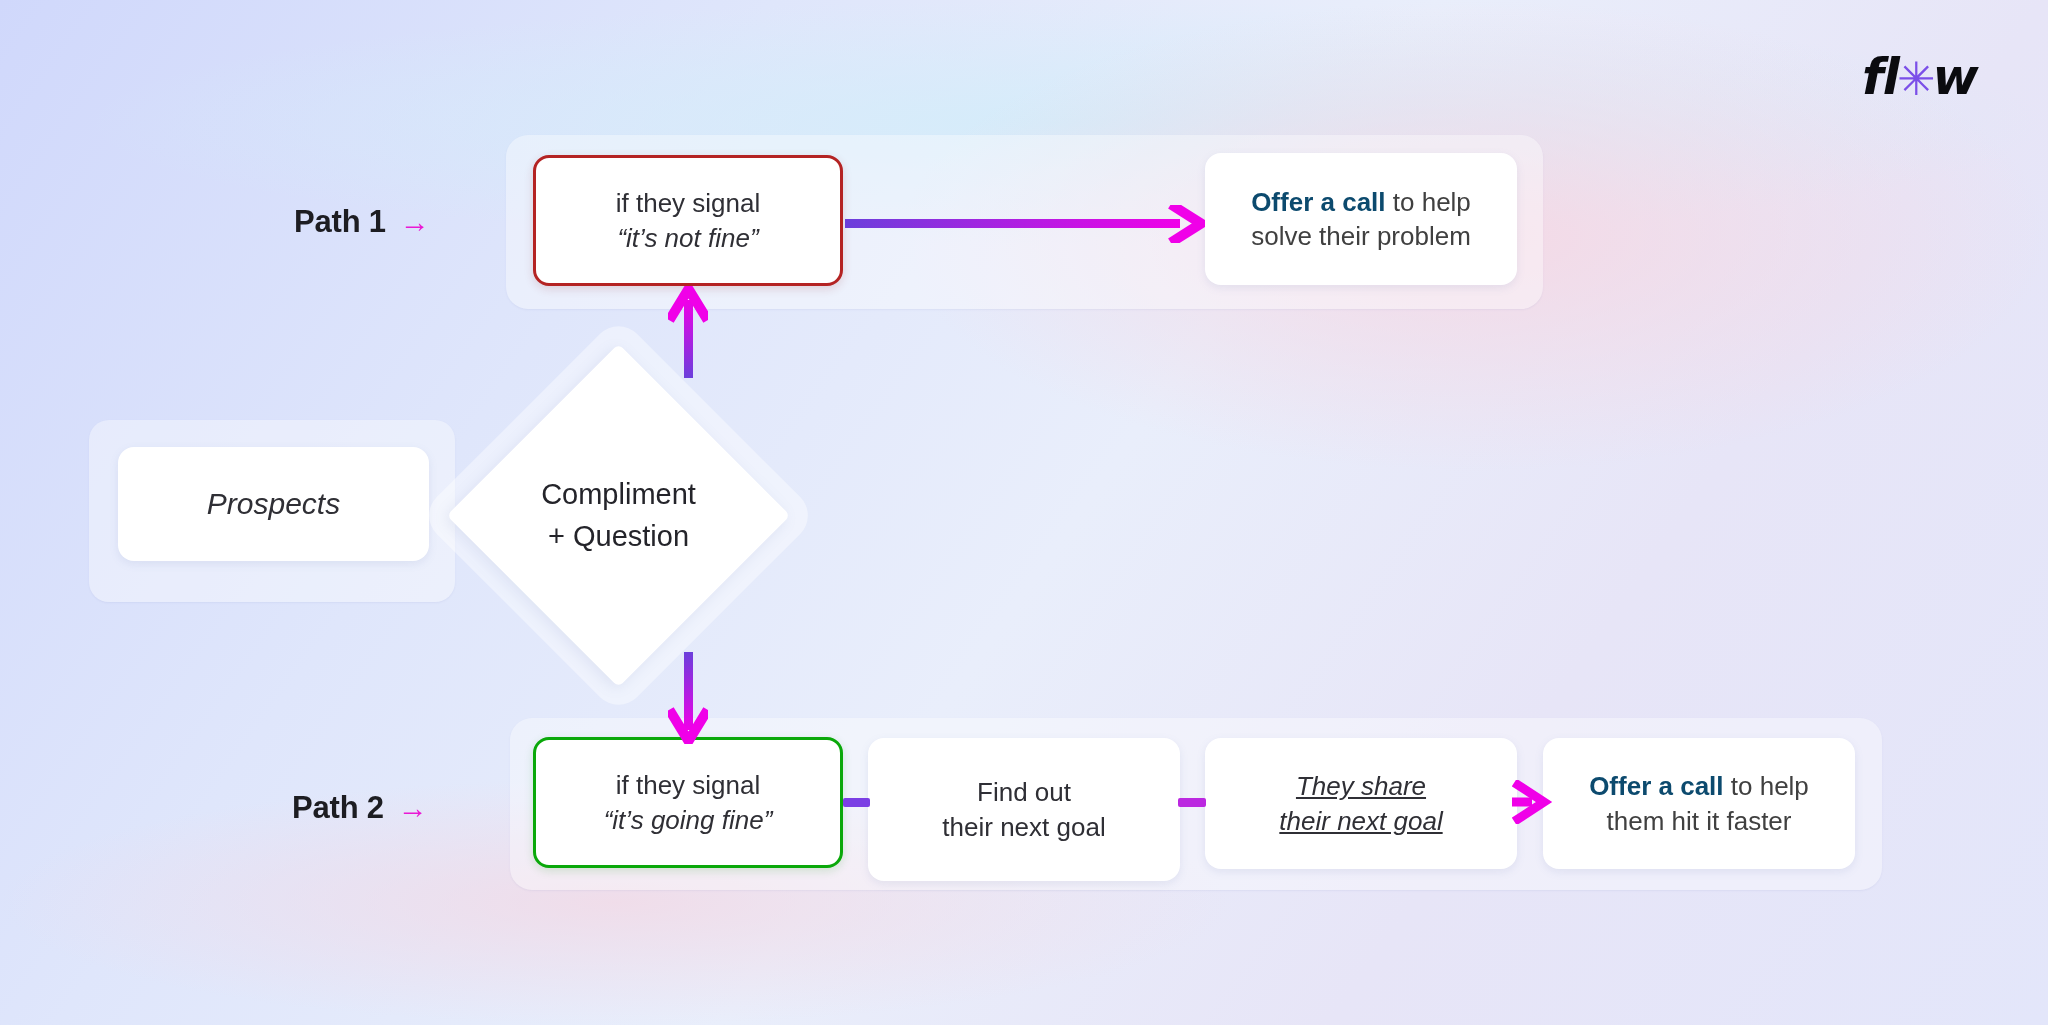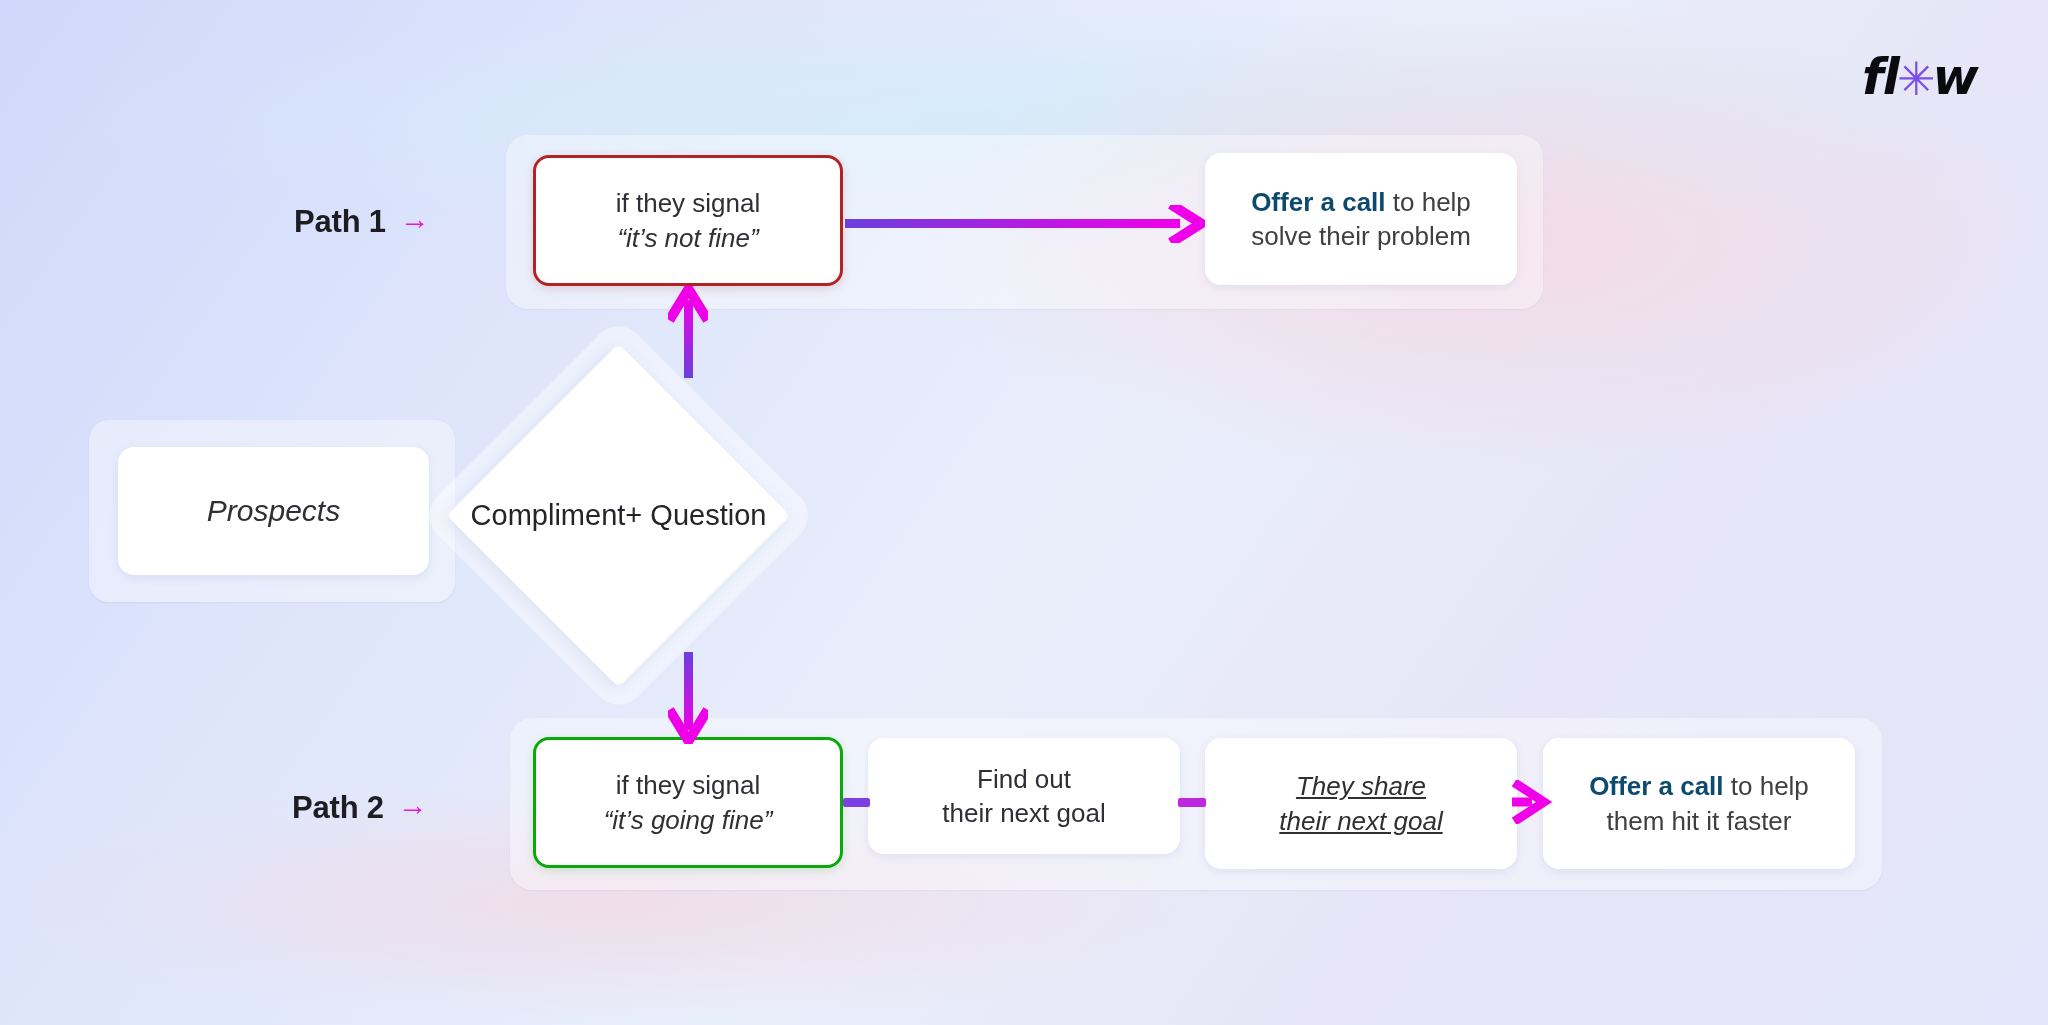--- a/index.html
+++ b/index.html
@@ -28,21 +28,21 @@
     line-height:1;
   }
   #logo .star {
     color:#7b4fe8; font-style:normal; font-weight:bold;
     font-size:46px; margin:0 -2px; position:relative; top:2px;
   }
 
   
   .path-label {
     position:absolute;
-    display:flex; align-items:flex-start; gap:14px;
+    display:flex; align-items:center; gap:14px;
     font-size:31px; font-weight:bold; color:#1d1d22;
     letter-spacing:-0.2px;
   }
   .path-label .arrow-glyph {
     color:#ea18d4; font-size:30px; font-weight:bold;
     line-height:1;
   }
   #path1-label { left:294px; top:204px; }
   #path2-label { left:292px; top:790px; }
 
@@ -74,23 +74,23 @@
   .card .l1, .card .l2 { display:block; white-space:nowrap; }
   .card.outlined-red   { border:3px solid #b42323; box-shadow:0 3px 10px rgba(140,40,40,0.16); }
   .card.outlined-green { border:3px solid #0aa80a; box-shadow:0 3px 10px rgba(20,150,20,0.16); }
 
   .em   { font-style:italic; }
   .bold { font-weight:bold; color:#0c4a6e; }
   .muted{ color:#404040; }
 
   #node-signal-bad   { left:533px; top:155px;  width:310px; height:131px; }
   #node-offer-call-1 { left:1205px; top:153px; width:312px; height:132px; }
-  #node-prospects    { left:118px; top:447px;  width:311px; height:128px; font-size:30px; }
+  #node-prospects    { left:118px; top:447px;  width:311px; height:114px; font-size:30px; }
   #node-signal-good  { left:533px; top:737px;  width:310px; height:131px; }
-  #node-find-goal    { left:868px; top:738px;  width:312px; height:116px; }
+  #node-find-goal    { left:868px; top:738px;  width:312px; height:143px; }
   #node-they-share   { left:1205px; top:738px; width:312px; height:131px;text-decoration:underline; }
   #node-offer-call-2 { left:1543px; top:738px; width:312px; height:131px; }
 
   
   #decision-halo {
     position:absolute; left:477px; top:374px;
     width:283px; height:283px;
     background:rgba(255,255,255,0.42);
     transform:rotate(45deg);
     border-radius:26px;
@@ -99,21 +99,21 @@
     position:absolute; left:497px; top:394px;
     width:243px; height:243px;
     background:#ffffff;
     transform:rotate(45deg);
     border-radius:6px;
     box-shadow:0 4px 14px rgba(110,120,175,0.13);
   }
   #decision-text {
     position:absolute; left:497px; top:394px;
     width:243px; height:243px;
-    display:flex; flex-direction:row;
+    display:flex; flex-direction:column;
     align-items:center; justify-content:center;
     font-size:29px; line-height:1.42; color:#24242a;
     text-align:left; white-space:nowrap;
   }
 
   
   .conn { position:absolute; }
 
   
   #conn-p1-horizontal { left:845px; top:205px; width:360px; height:38px; }

